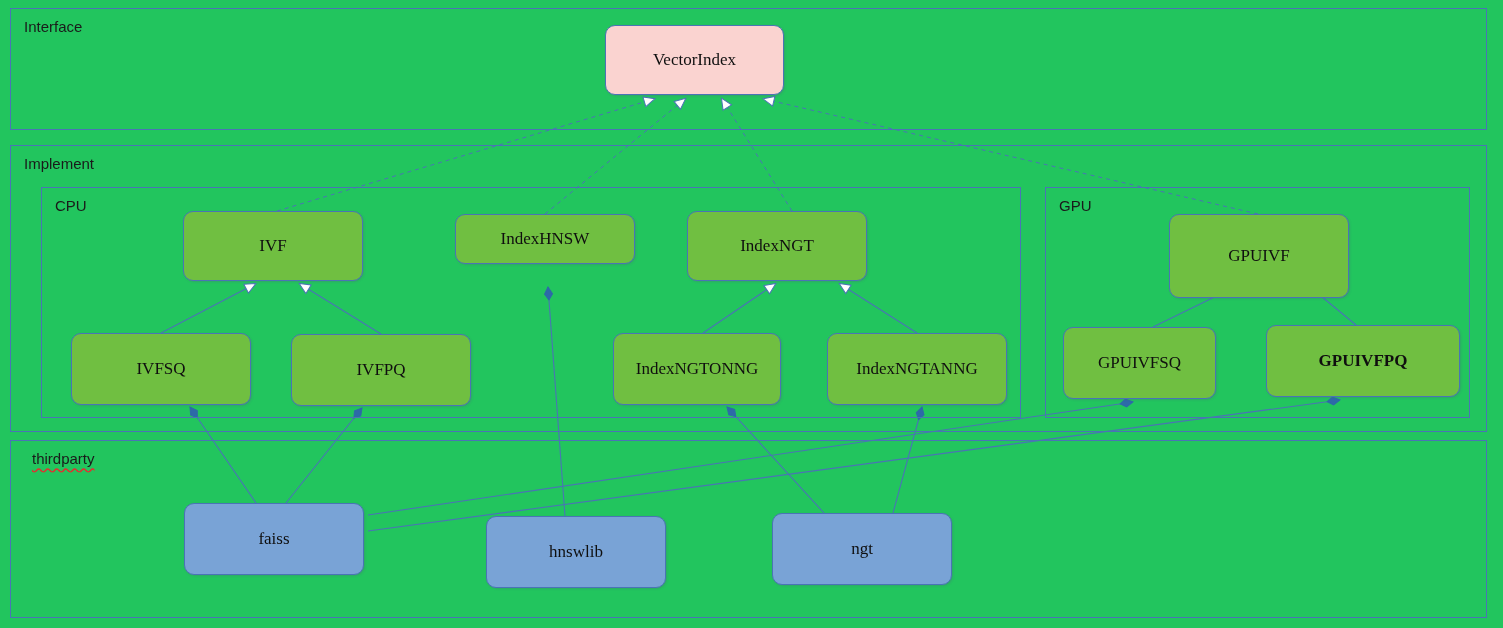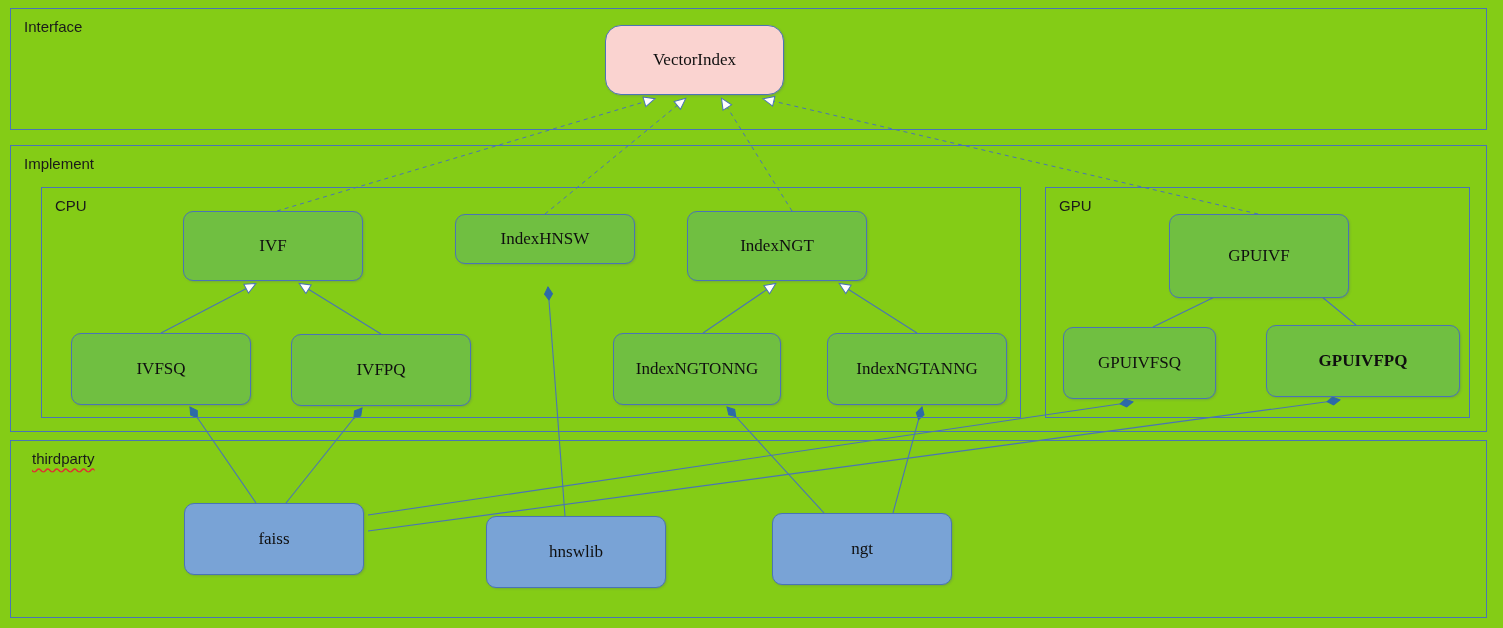--- a/index.html
+++ b/index.html
@@ -4,21 +4,21 @@
 <style>
   html, body {
     margin: 0;
     padding: 0;
     background: #ffffff;
   }
   #canvas {
     position: relative;
     width: 1503px;
     height: 628px;
-    background: #84cc16;
+    background: #22c55e;
     font-family: "Liberation Serif", "DejaVu Serif", serif;
     overflow: hidden;
   }
   svg.layer {
     position: absolute;
     left: 0;
     top: 0;
     width: 1503px;
     height: 628px;
   }
@@ -49,21 +49,21 @@
     border-radius: 10px;
     display: flex;
     align-items: center;
     justify-content: center;
     font-size: 17px;
     color: #0f0f0f;
     text-align: center;
     line-height: 1.1;
     box-shadow: 1px 1px 2px rgba(80,100,130,0.30);
   }
-  .node.iface  { background: #fad3d0; border-radius: 16px; }
+  .node.iface  { background: #fad3d0; }
   .node.impl   { background: #70bf41; }
   .node.tparty { background: #79a3d6; }
 </style>
 </head>
 <body>
 
 <div id="canvas">
 
   <svg class="layer" viewBox="0 0 1503 628">
     <defs>

